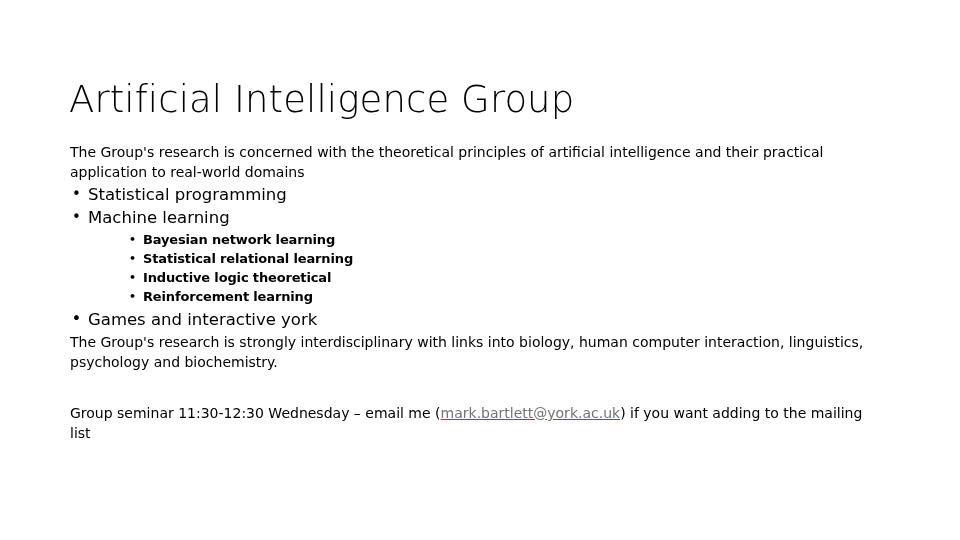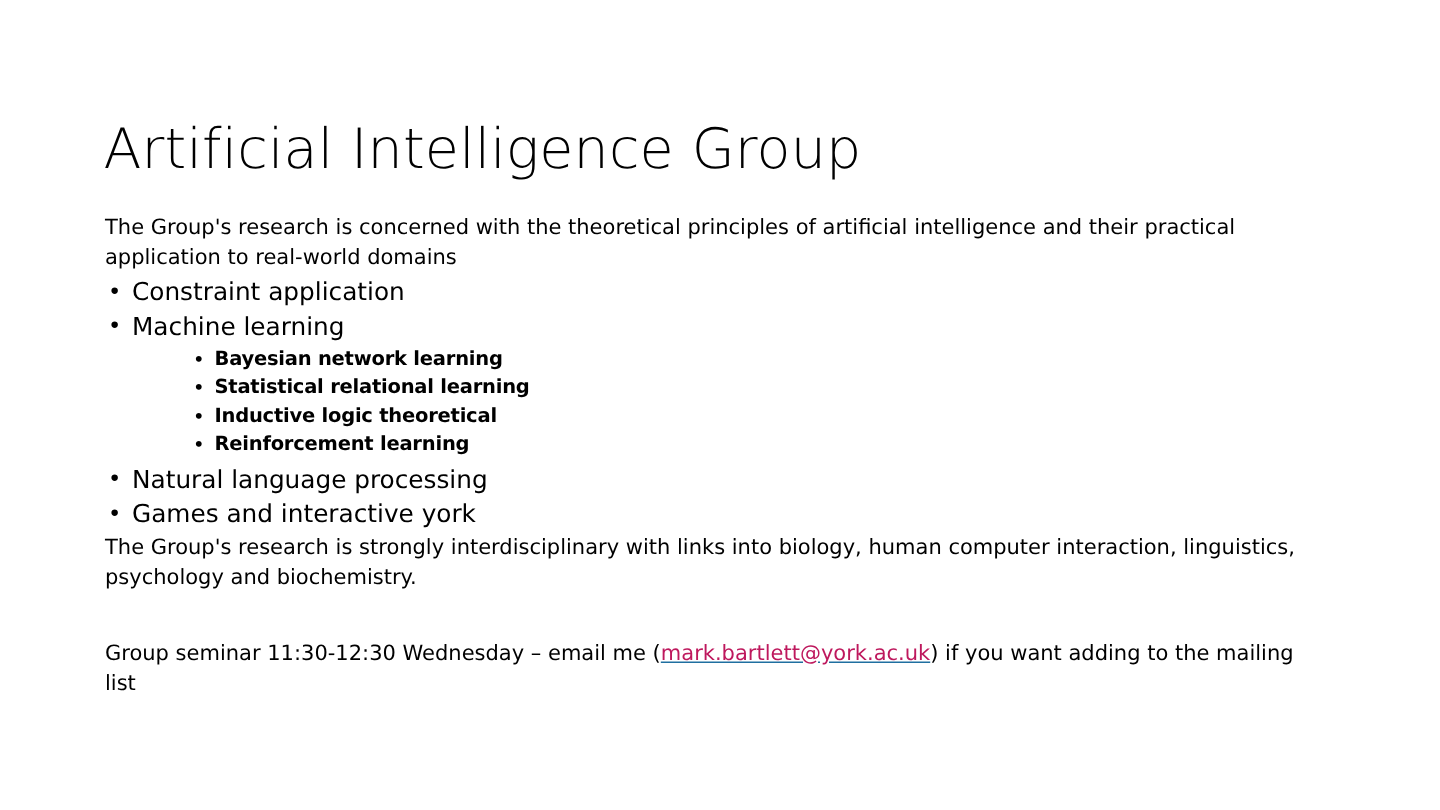--- a/index.html
+++ b/index.html
@@ -101,41 +101,41 @@
     position: absolute;
     left: 2px;
     top: 0;
     font-size: 11px;
     line-height: 19px;
     font-weight: 700;
   }
 
   
   .mail-link {
-    color: #be185d;
+    color: #737373;
     text-decoration: underline;
     text-decoration-color: #1F6FA0;
   }
 </style>
 </head>
 <body>
 
 <div class="slide">
 
   <h1 class="slide-title">Artificial Intelligence Group</h1>
 
   <div class="body-block">
 
     <p class="para para-intro">The Group's research is concerned with the theoretical principles of artificial intelligence and their practical application to real-world domains</p>
 
     <ul class="lvl1">
 
       <li>
         <span class="bullet-mark">•</span>
-        <span>Constraint application</span>
+        <span>Statistical programming</span>
       </li>
 
       <li>
         <span class="bullet-mark">•</span>
         <span>Machine learning</span>
 
         <ul class="lvl2">
           <li>
             <span class="bullet-mark">•</span>
             <span>Bayesian network learning</span>
@@ -150,21 +150,20 @@
           </li>
           <li>
             <span class="bullet-mark">•</span>
             <span>Reinforcement learning</span>
           </li>
         </ul>
       </li>
 
       <li>
         <span class="bullet-mark">•</span>
-        <span>Natural language processing</span>
       </li>
 
       <li>
         <span class="bullet-mark">•</span>
         <span>Games and interactive york</span>
       </li>
 
     </ul>
 
     <p class="para para-interdisc">The Group's research is strongly interdisciplinary with links into biology, human computer interaction, linguistics, psychology and biochemistry.</p>

